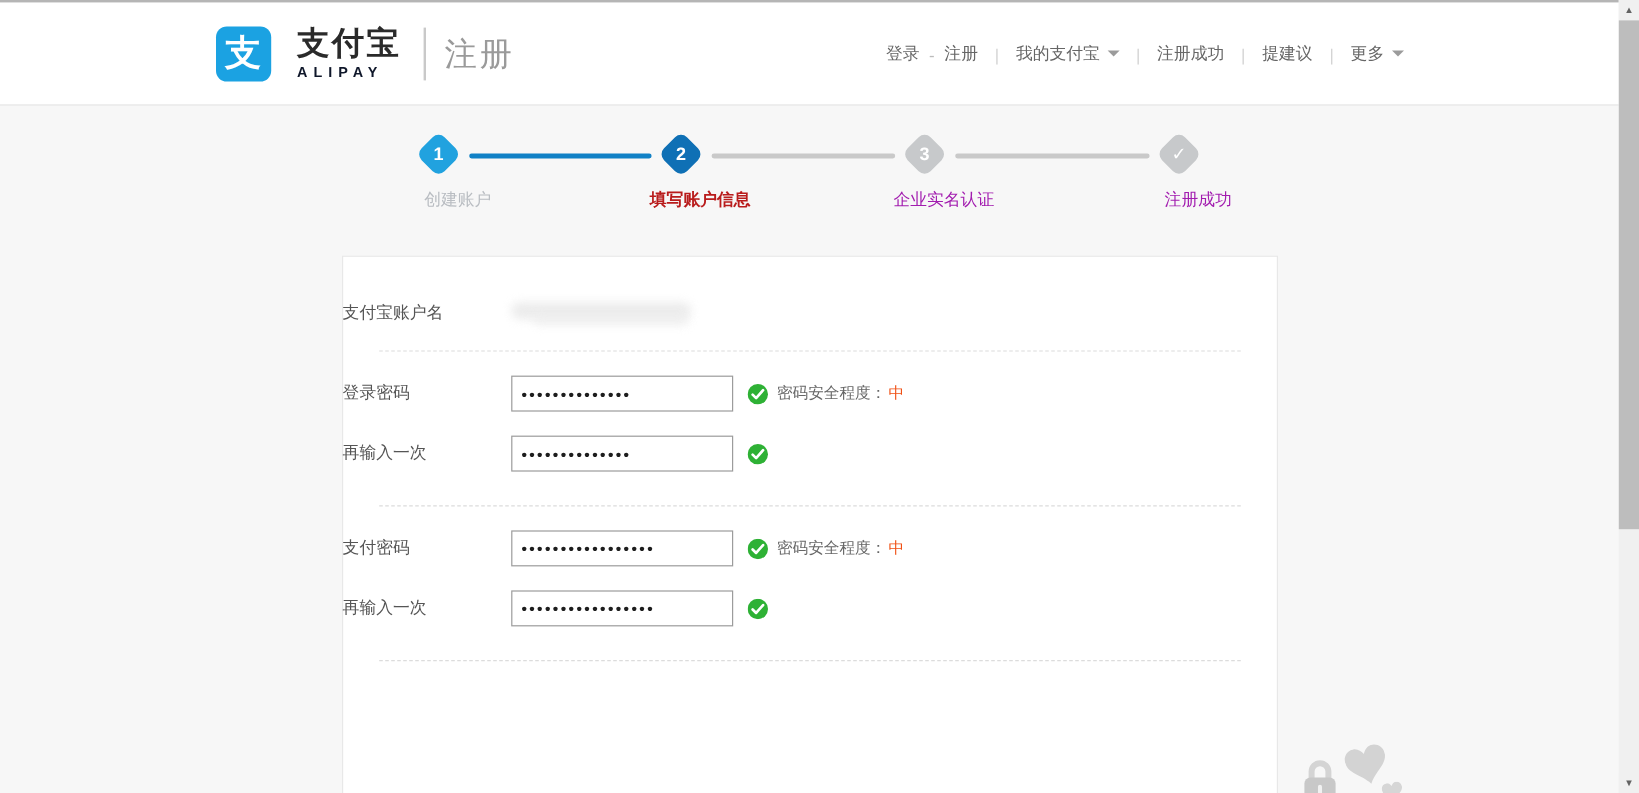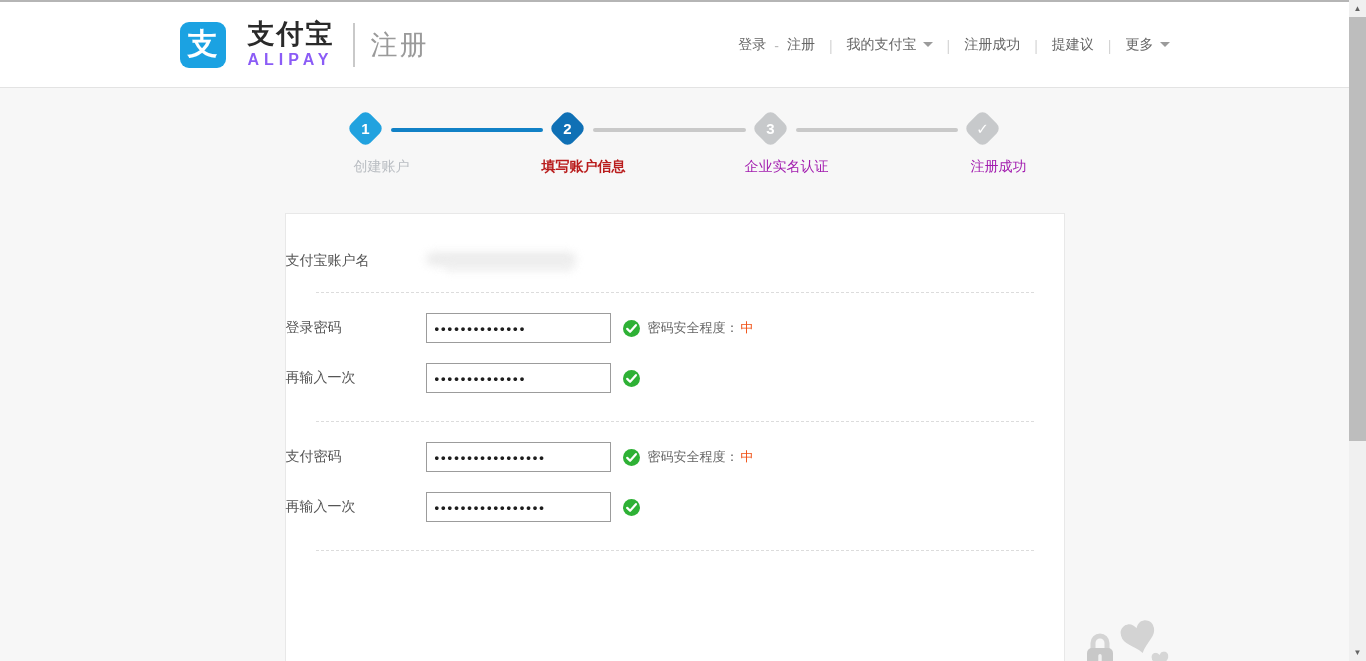--- a/index.html
+++ b/index.html
@@ -10,21 +10,21 @@
 
   
   .header { position:absolute; top:2px; left:0; width:1349px; height:86px; background:#fff;
     border-bottom:1px solid #e3e3e3; }
   .header-inner { width:990px; margin:0 auto; height:100%; display:flex; align-items:center; justify-content:space-between; }
   .logo-block { display:flex; align-items:center; }
   .logo-square { width:46px; height:46px; border-radius:9px; background:#1ba2e2; color:#fff;
     font-size:30px; font-weight:bold; display:flex; align-items:center; justify-content:center; }
   .brand { margin-left:22px; display:flex; flex-direction:column; line-height:1; }
   .brand-cn { font-size:27px; font-weight:bold; color:#2a2a2a; letter-spacing:2px; }
-  .brand-en { font-size:16px; color:#8b5cf6; letter-spacing:5px; margin-top:4px; font-weight:bold; }
+  .brand-en { font-size:12px; color:#0f172a; letter-spacing:5px; margin-top:4px; font-weight:bold; }
   .logo-divider { width:2px; height:44px; background:#c9c9c9; margin:0 16px 0 18px; }
   .page-kind { font-size:27px; color:#9a9a9a; letter-spacing:2px; }
 
   .nav { display:flex; align-items:flex-end; font-size:14px; color:#666; }
   .nav a { color:#666; text-decoration:none; cursor:pointer; }
   .nav .dash { color:#bbb; margin:0 8px; }
   .nav .sep { color:#d4d4d4; margin:0 14px; }
   .chev { display:inline-block; width:0; height:0; border-left:5px solid transparent;
     border-right:5px solid transparent; border-top:5px solid #9b9b9b; margin-left:6px; vertical-align:middle; }
 

